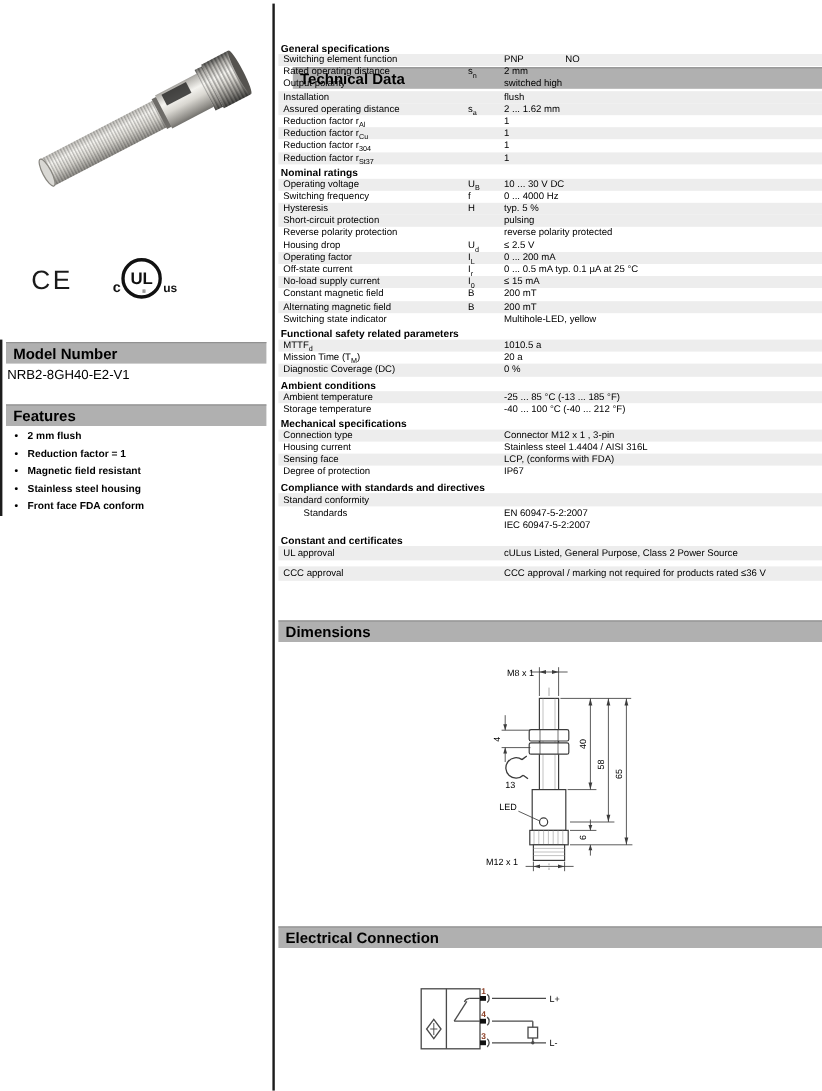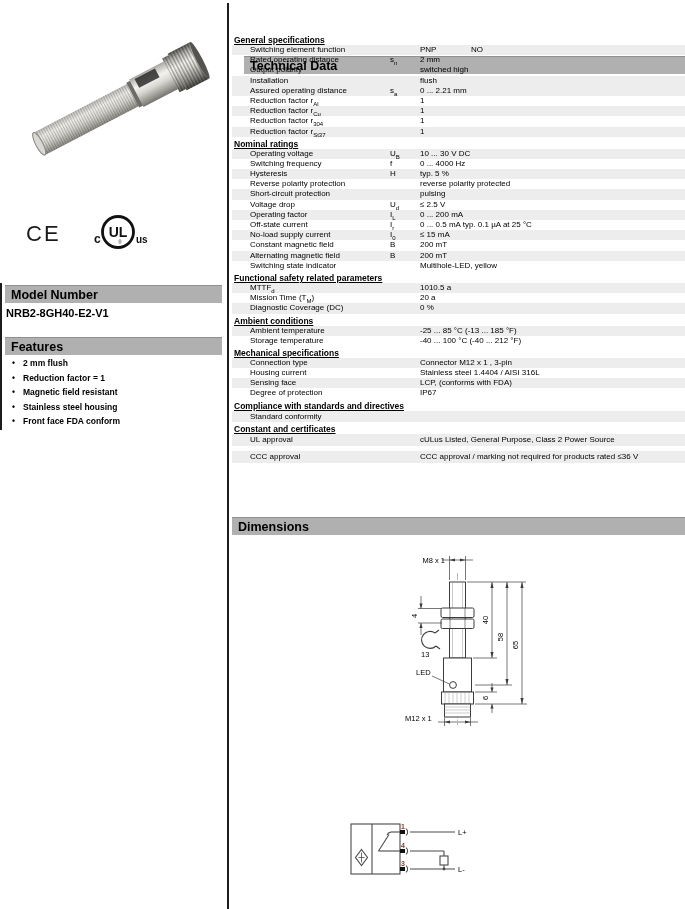--- a/index.html
+++ b/index.html
@@ -10,38 +10,38 @@
   .abs{position:absolute;}
   .bar{
     background:#b0b0b0;border-top:1px solid #919191;
     font-weight:bold;font-size:12.5px;line-height:18px;height:18px;
     padding-left:6px;box-sizing:border-box;
   }
   
   #left-col{left:0;top:0;width:227px;height:909px;}
   #left-edge-line{left:0;top:283px;width:2px;height:147px;background:#1c1c1c;}
   #model-bar{left:5px;top:285px;width:217px;}
-  #model-value{left:6px;top:307px;font-size:11px;font-weight:bold;}
+  #model-value{left:6px;top:307px;font-size:11px;font-weight:normal;}
   #features-bar{left:5px;top:337px;width:217px;}
   #features-list{left:5px;top:356px;width:217px;}
   .feature-item{display:flex;line-height:14.5px;font-size:8.5px;font-weight:bold;}
   .feature-item .bullet{width:11px;padding-left:7px;}
   
   #divider{left:227px;top:3px;width:2px;height:906px;background:#1c1c1c;}
   
   #right-col{left:232px;top:0;width:453px;height:909px;}
   #tech-bar{left:12px;top:12px;width:453px;margin-top:44px;}
   #tech-sections{left:0;top:33px;width:453px;}
   .section-header{
     font-size:8.5px;font-weight:bold;height:10px;line-height:10px;
-    padding-left:2px;margin-top:2px;text-decoration:underline;
+    padding-left:2px;margin-top:2px;
   }
   .spec-row{
     position:relative;height:10.2px;line-height:10.2px;font-size:8px;
-    padding-left:18px;box-sizing:border-box;
+    padding-left:4px;box-sizing:border-box;
   }
   .spec-row.shaded{background:#ededed;}
   .spec-row.indent{padding-left:21px;}
   .spec-row.multi{height:20px;}
   .spec-row.multi .vals{position:absolute;left:188px;top:0;line-height:10px;}
   .spec-row.group{height:11px;line-height:11px;margin-bottom:1px;}
   .spec-row.approval{height:12px;line-height:12px;margin-bottom:5px;}
   .spec-row .sym{position:absolute;left:158px;top:0;}
   .spec-row .val{position:absolute;left:188px;top:0;white-space:nowrap;}
   .spec-row .val2{position:absolute;left:239px;top:0;}
@@ -136,52 +136,56 @@
 <div id="right-col" class="abs">
 
   <div id="tech-bar" class="abs bar">Technical Data</div>
 
   <div id="tech-sections" class="abs">
       <div class="section-header">General specifications</div>
       <div class="spec-row shaded"><span>Switching element function</span><span class="val">PNP</span><span class="val2">NO</span></div>
       <div class="spec-row"><span>Rated operating distance</span><span class="sym">s<sub>n</sub></span><span class="val">2 mm</span></div>
       <div class="spec-row"><span>Output polarity</span><span class="val">switched high</span></div>
       <div class="spec-row shaded"><span>Installation</span><span class="val">flush</span></div>
-      <div class="spec-row shaded"><span>Assured operating distance</span><span class="sym">s<sub>a</sub></span><span class="val">0 ... 2.21 mm</span></div>
+      <div class="spec-row shaded"><span>Assured operating distance</span><span class="sym">s<sub>a</sub></span><span class="val">2 ... 1.62 mm</span></div>
       <div class="spec-row"><span>Reduction factor r<sub>Al</sub></span><span class="val">1</span></div>
       <div class="spec-row shaded"><span>Reduction factor r<sub>Cu</sub></span><span class="val">1</span></div>
       <div class="spec-row"><span>Reduction factor r<sub>304</sub></span><span class="val">1</span></div>
       <div class="spec-row shaded"><span>Reduction factor r<sub>St37</sub></span><span class="val">1</span></div>
       <div class="section-header">Nominal ratings</div>
       <div class="spec-row shaded"><span>Operating voltage</span><span class="sym">U<sub>B</sub></span><span class="val">10 ... 30 V DC</span></div>
       <div class="spec-row"><span>Switching frequency</span><span class="sym">f</span><span class="val">0 ... 4000 Hz</span></div>
       <div class="spec-row shaded"><span>Hysteresis</span><span class="sym">H</span><span class="val">typ. 5  %</span></div>
+      <div class="spec-row shaded"><span>Short-circuit protection</span><span class="val">pulsing</span></div>
       <div class="spec-row"><span>Reverse polarity protection</span><span class="val">reverse polarity protected</span></div>
-      <div class="spec-row shaded"><span>Short-circuit protection</span><span class="val">pulsing</span></div>
-      <div class="spec-row"><span>Voltage drop</span><span class="sym">U<sub>d</sub></span><span class="val">≤ 2.5 V</span></div>
+      <div class="spec-row"><span>Housing drop</span><span class="sym">U<sub>d</sub></span><span class="val">≤ 2.5 V</span></div>
       <div class="spec-row shaded"><span>Operating factor</span><span class="sym">I<sub>L</sub></span><span class="val">0 ... 200 mA</span></div>
       <div class="spec-row"><span>Off-state current</span><span class="sym">I<sub>r</sub></span><span class="val">0 ... 0.5 mA typ. 0.1 µA at 25 °C</span></div>
       <div class="spec-row shaded"><span>No-load supply current</span><span class="sym">I<sub>0</sub></span><span class="val">≤ 15 mA</span></div>
       <div class="spec-row"><span>Constant magnetic field</span><span class="sym">B</span><span class="val">200 mT</span></div>
       <div class="spec-row shaded"><span>Alternating magnetic field</span><span class="sym">B</span><span class="val">200 mT</span></div>
       <div class="spec-row"><span>Switching state indicator</span><span class="val">Multihole-LED, yellow</span></div>
       <div class="section-header">Functional safety related parameters</div>
       <div class="spec-row shaded"><span>MTTF<sub>d</sub></span><span class="val">1010.5 a</span></div>
       <div class="spec-row"><span>Mission Time (T<sub>M</sub>)</span><span class="val">20 a</span></div>
       <div class="spec-row shaded"><span>Diagnostic Coverage (DC)</span><span class="val">0 %</span></div>
       <div class="section-header">Ambient conditions</div>
       <div class="spec-row shaded"><span>Ambient temperature</span><span class="val">-25 ... 85 °C (-13 ... 185 °F)</span></div>
       <div class="spec-row"><span>Storage temperature</span><span class="val">-40 ... 100 °C (-40 ... 212 °F)</span></div>
       <div class="section-header">Mechanical specifications</div>
       <div class="spec-row shaded"><span>Connection type</span><span class="val">Connector M12 x 1 , 3-pin</span></div>
       <div class="spec-row"><span>Housing current</span><span class="val">Stainless steel 1.4404 / AISI 316L</span></div>
       <div class="spec-row shaded"><span>Sensing face</span><span class="val">LCP, (conforms with FDA)</span></div>
       <div class="spec-row"><span>Degree of protection</span><span class="val">IP67</span></div>
       <div class="section-header">Compliance with standards and directives</div>
       <div class="spec-row shaded group"><span>Standard conformity</span></div>
+      <div class="spec-row multi indent"><span>Standards</span><div class="vals">
+          <div>EN 60947-5-2:2007</div>
+          <div>IEC 60947-5-2:2007</div>
+        </div></div>
       <div class="section-header">Constant and certificates</div>
       <div class="spec-row shaded approval"><span>UL approval</span><span class="val">cULus Listed, General Purpose, Class 2 Power Source</span></div>
       <div class="spec-row shaded approval"><span>CCC approval</span><span class="val">CCC approval / marking not required for products rated ≤36 V</span></div>
     </div>
 
   <div id="dim-bar" class="abs bar">Dimensions</div>
 
   <svg id="dim-svg" class="abs" width="265" height="235" viewBox="0 0 265 235" stroke="#3c3c3c" stroke-width="1" fill="none">
 
     <line x1="125.5" y1="28" x2="125.5" y2="180" stroke="#888" stroke-width="0.6" stroke-dasharray="7 2 1.5 2"></line>
@@ -268,20 +272,21 @@
     <g stroke-width="0.7">
       <line x1="112.5" y1="173" x2="112.5" y2="181"></line>
       <line x1="138.5" y1="173" x2="138.5" y2="181"></line>
       <line x1="106" y1="177" x2="146" y2="177"></line>
       <polygon points="112.5,177 118,175.4 118,178.6" fill="#3c3c3c" stroke="none"></polygon>
       <polygon points="138.5,177 133,175.4 133,178.6" fill="#3c3c3c" stroke="none"></polygon>
     </g>
     <text x="73" y="176" font-size="7.5" fill="#000" stroke="none">M12 x 1</text>
   </svg>
 
+  <div id="elec-bar" class="abs bar">Electrical Connection</div>
 
   <svg id="elec-svg" class="abs" width="130" height="62" viewBox="0 0 130 62" stroke="#4a4a4a" stroke-width="1.1" fill="none">
     <rect x="4" y="4" width="49" height="50"></rect>
     <line x1="25" y1="4" x2="25" y2="54"></line>
     <g>
       <polygon points="14.5,29.5 20.5,37.5 14.5,45.5 8.5,37.5"></polygon>
       <line x1="14.5" y1="32.5" x2="14.5" y2="42.5" stroke-width="0.8"></line>
       <line x1="11.5" y1="37.5" x2="17.5" y2="37.5" stroke-width="0.8"></line>
     </g>
     <g>

